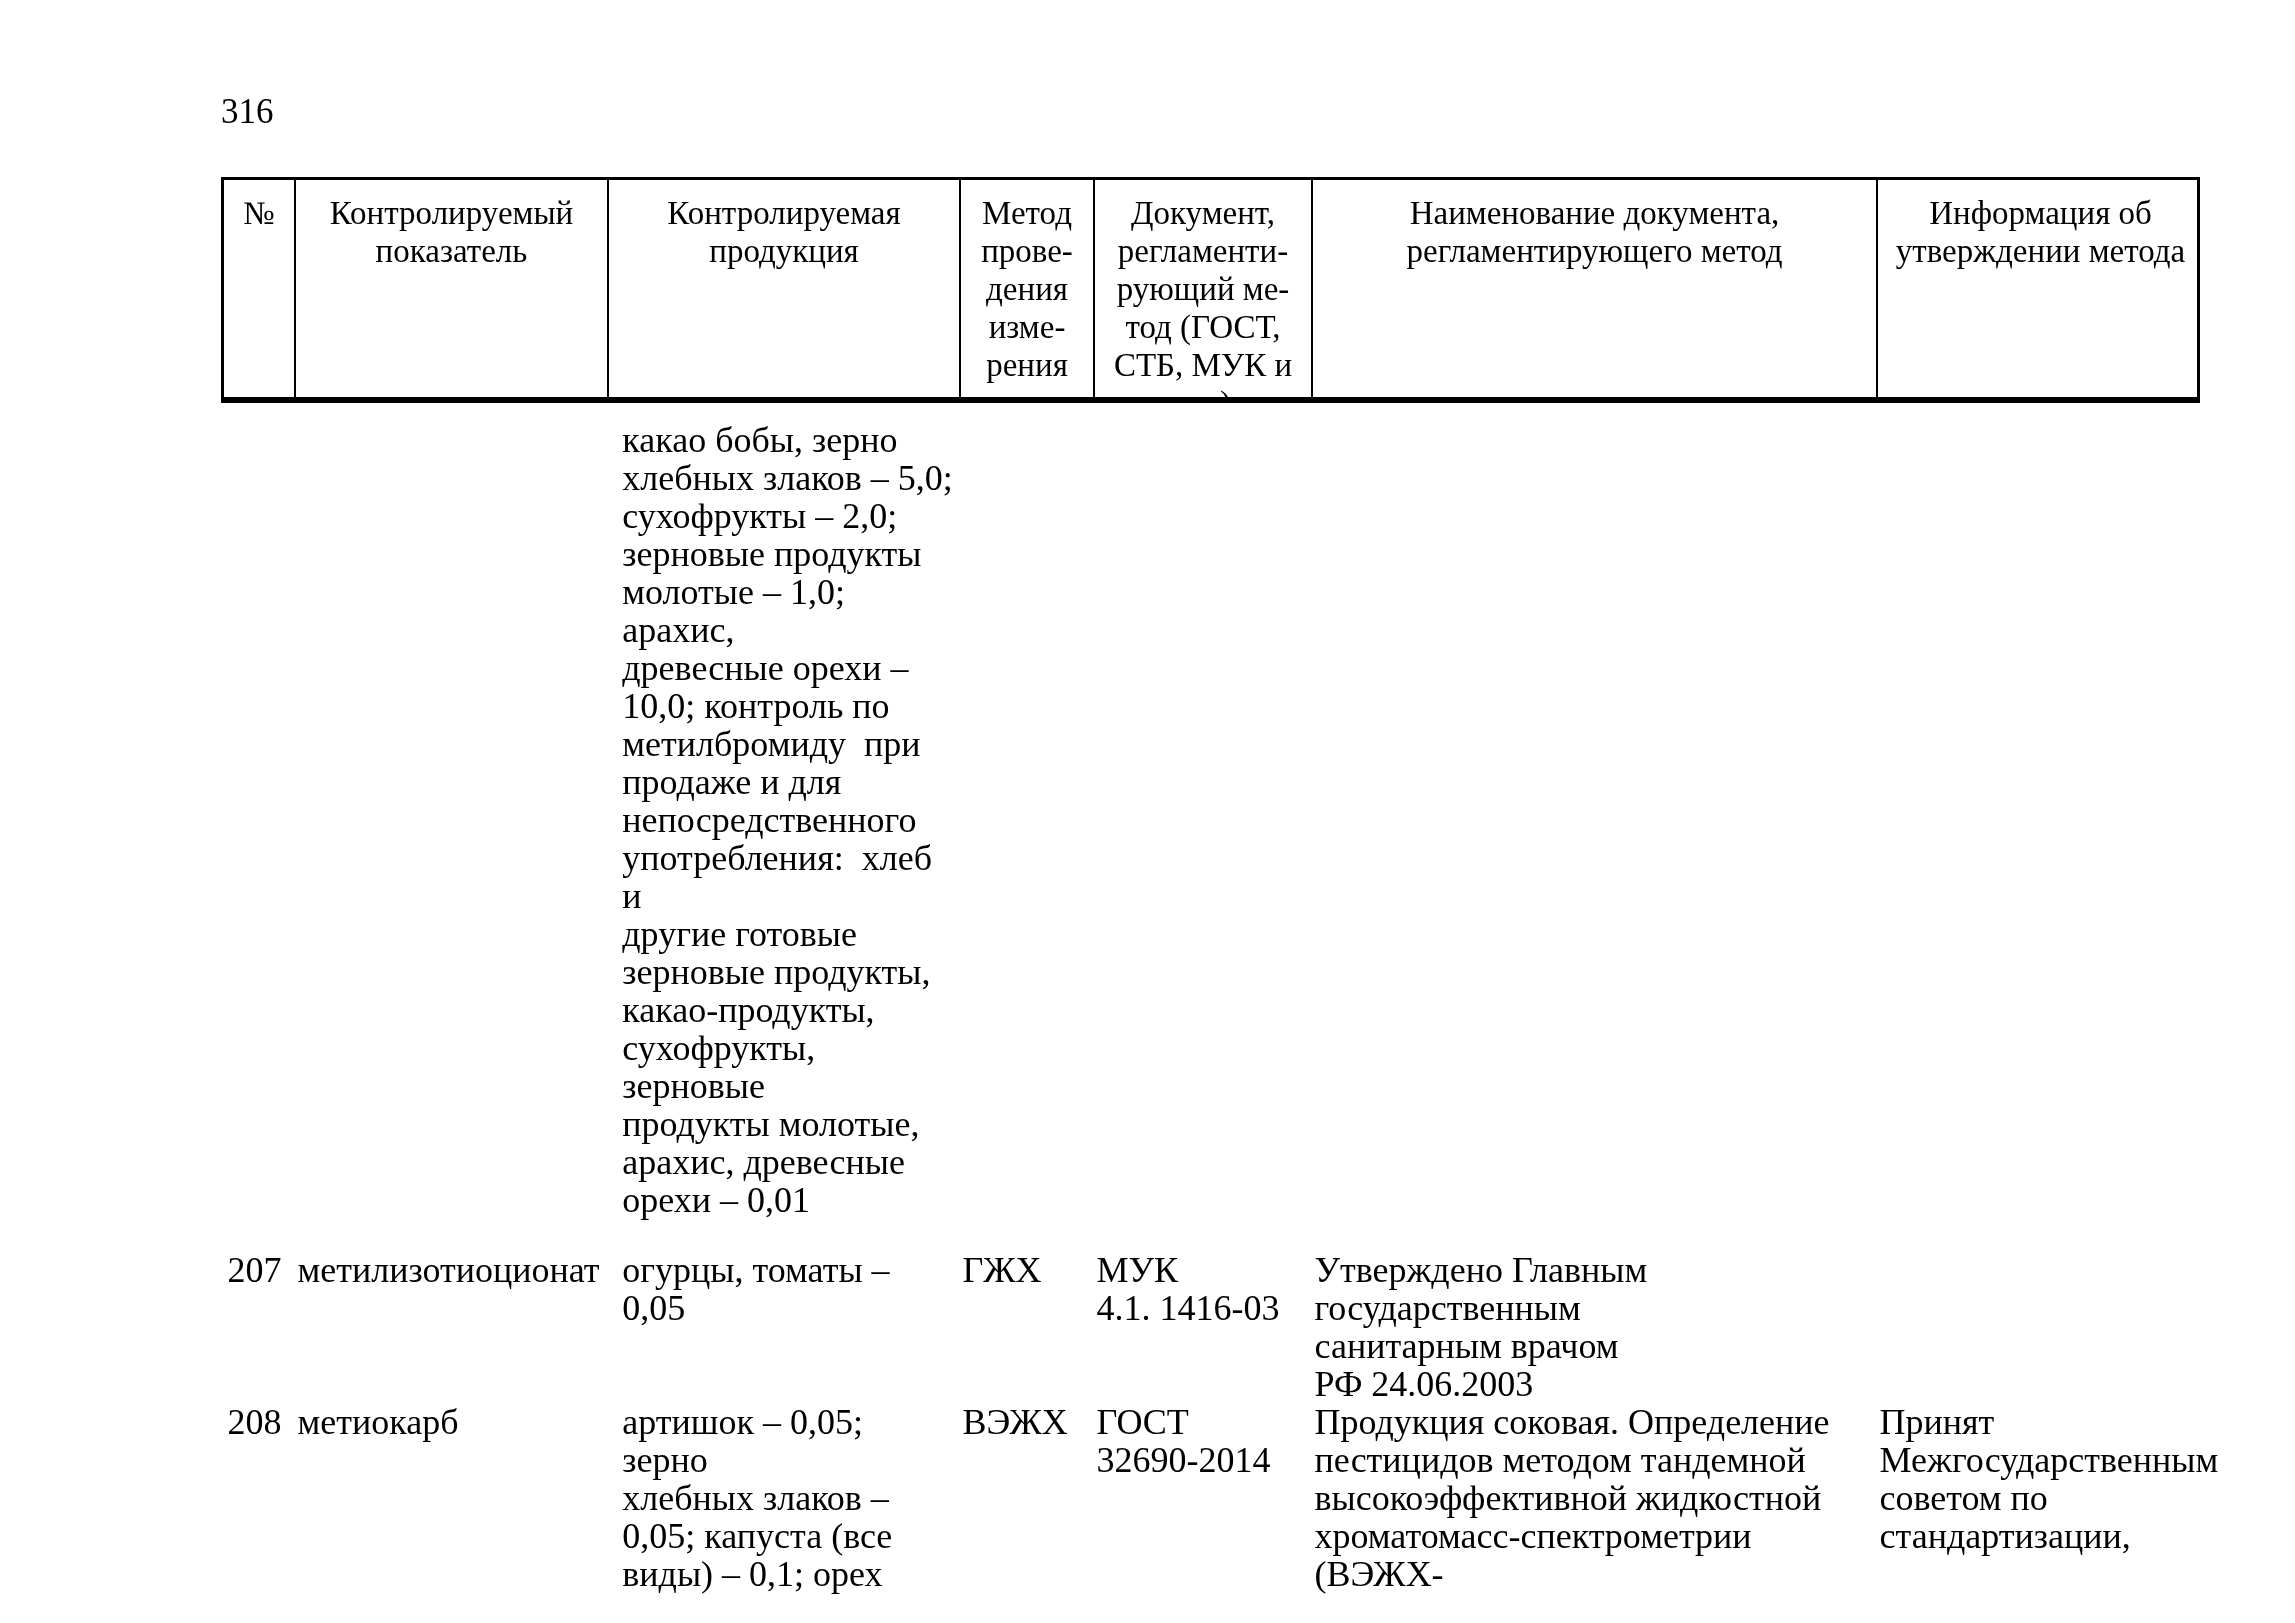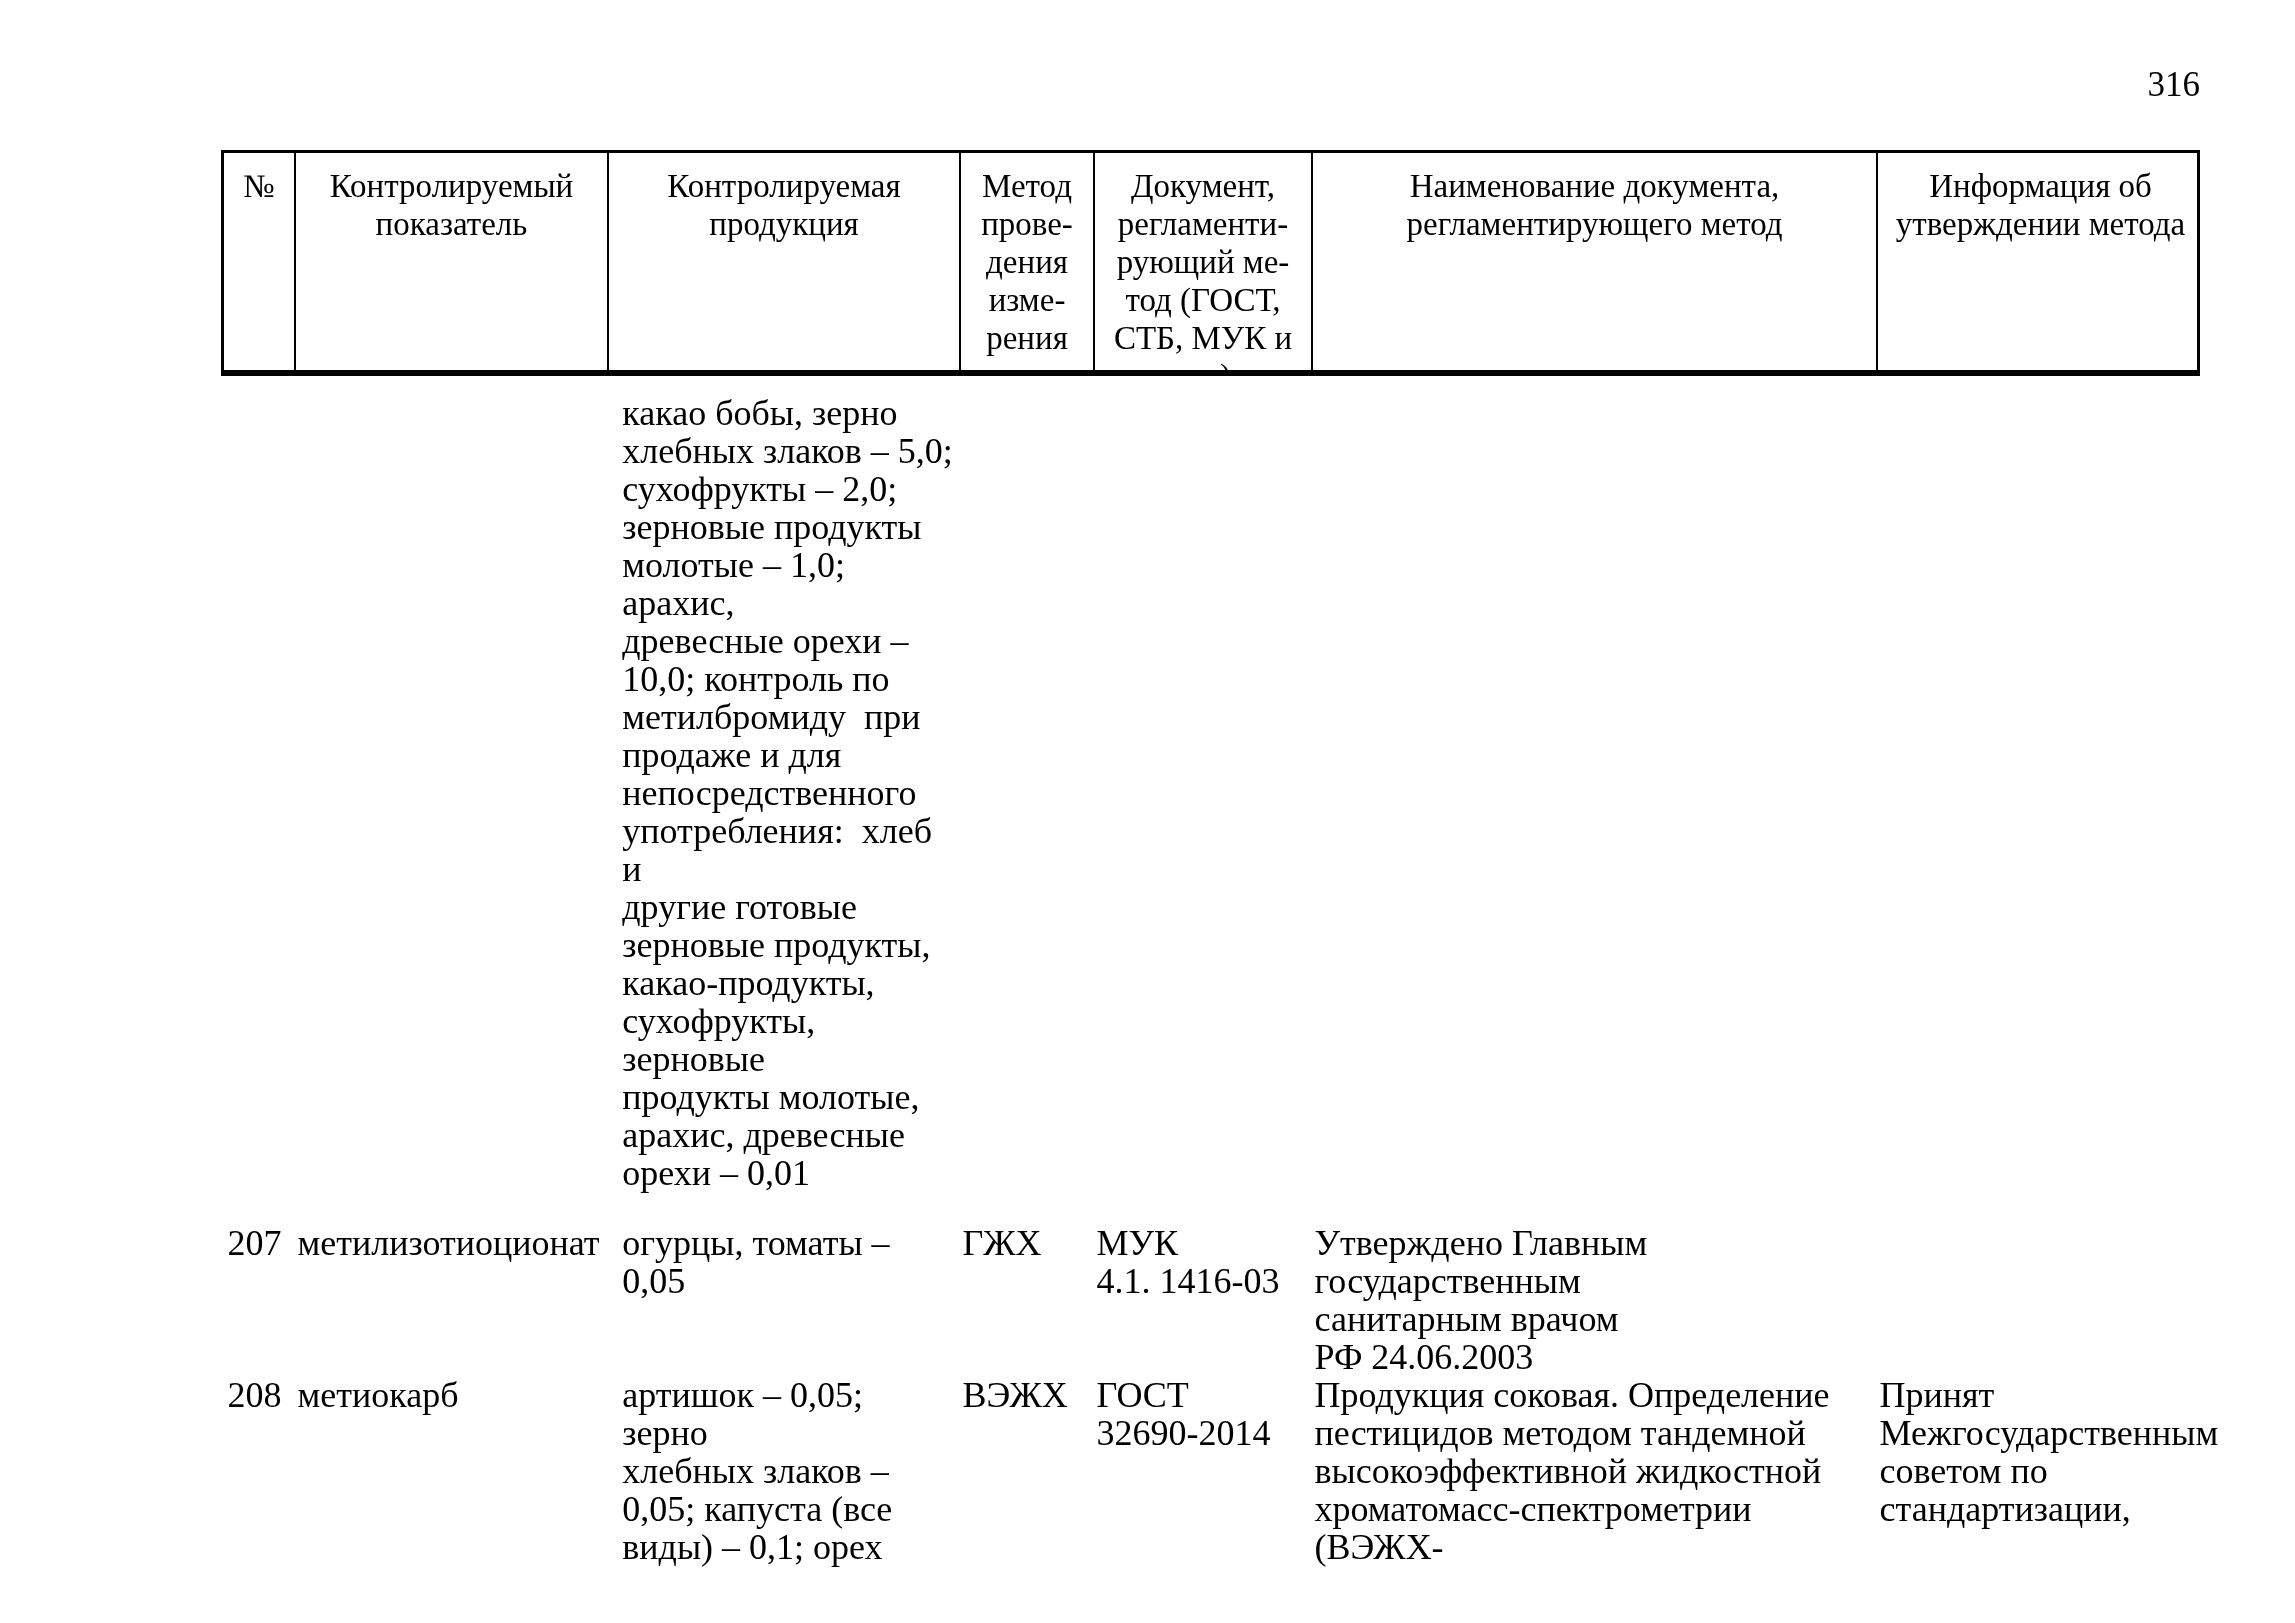--- a/index.html
+++ b/index.html
@@ -15,22 +15,22 @@
     position: relative;
     overflow: hidden;
   }
   .sheet {
     position: absolute;
     left: 221px;
     top: 0;
     width: 1979px;
   }
   .page-number {
-    margin-top: 65px;
-    text-align: right;
+    margin-top: 92px;
+    text-align: left;
     font-size: 35px;
     line-height: 39px;
   }
   
   .tbl-header {
     margin-top: 46px;
     display: grid;
     grid-template-columns: 70px 313px 352px 134px 218px 565px 327px;
     border: 3.3px solid #000;
     border-bottom: 6.5px solid #000;

